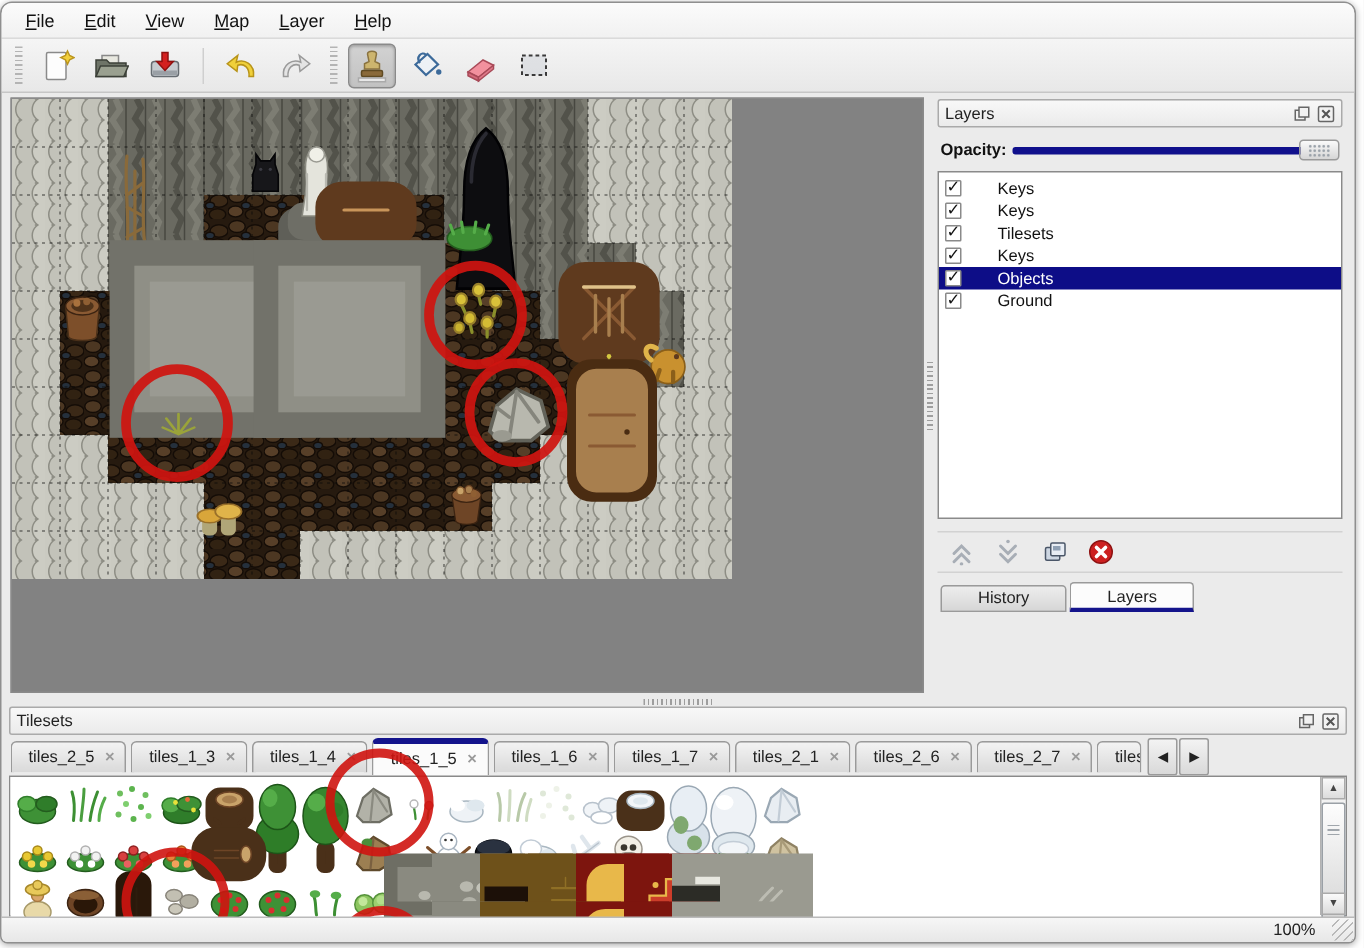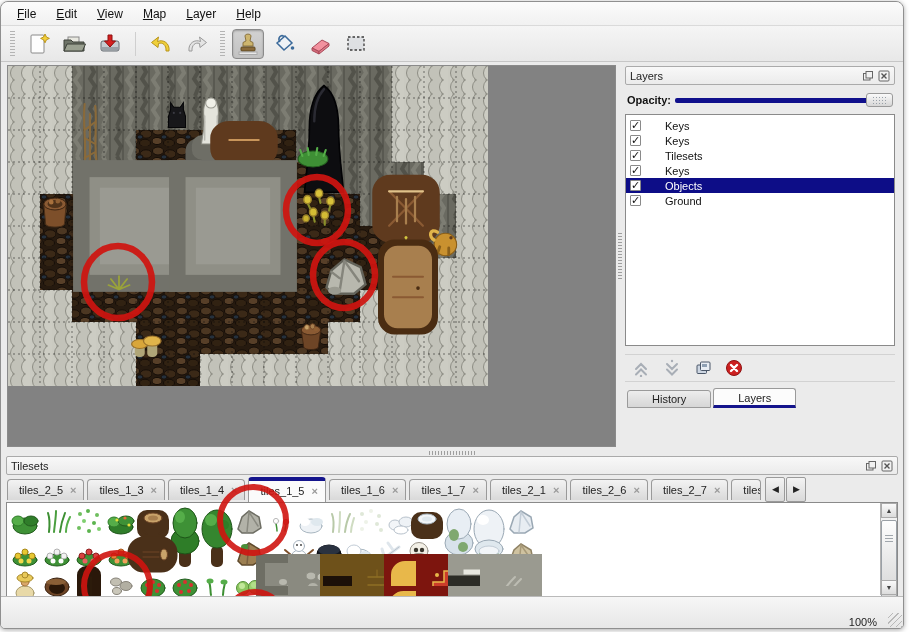--- a/index.html
+++ b/index.html
@@ -70,22 +70,22 @@
   .ts-canvas-wrap svg{position:absolute;left:0;top:0;overflow:visible;}
   .scrollbar{width:17px;flex:none;border-left:1px solid #b2b2b2;background:#f2f2f2;position:relative;}
   .sbtn{position:absolute;left:0;width:16px;height:15px;border:1px solid #aaaaaa;background:linear-gradient(#fafafa,#dcdcdc);
     font-size:7px;color:#444;display:flex;align-items:center;justify-content:center;}
   .sbtn.up{top:0;} .sbtn.down{bottom:0;}
   .sthumb{position:absolute;left:0;top:17px;width:16px;height:92px;border:1px solid #9aa0a6;border-radius:2px;
     background:linear-gradient(#fdfdfd,#cfcfcf);}
   .sthumb:after{content:"";position:absolute;left:3px;top:14px;width:8px;height:7px;
     background-image:repeating-linear-gradient(180deg,#a0a6ac 0 1px,transparent 1px 3px);}
   
-  .statusbar{height:32px;flex:none;border-top:1px solid #bababa;background:linear-gradient(#f6f6f6,#e7e7e7);
-    display:flex;align-items:flex-end;justify-content:flex-end;font-size:11px;color:#222;padding-right:26px;position:relative;}
+  .statusbar{height:17px;flex:none;border-top:1px solid #bababa;background:linear-gradient(#f6f6f6,#e7e7e7);
+    display:flex;align-items:center;justify-content:flex-end;font-size:11px;color:#222;padding-right:26px;position:relative;}
   .sgrip{position:absolute;right:1px;bottom:1px;width:14px;height:14px;
     background-image:repeating-linear-gradient(135deg,transparent 0 3px,#b8b8b8 3px 4px);}
 </style>
 </head>
 <body>
 
 <div class="window">
 
   <div class="menubar" id="menubar">
       <div class="menu-item"><u>F</u>ile</div>

